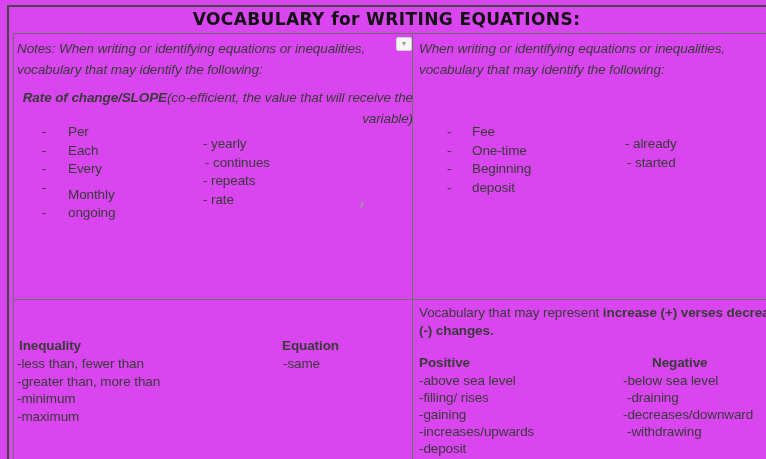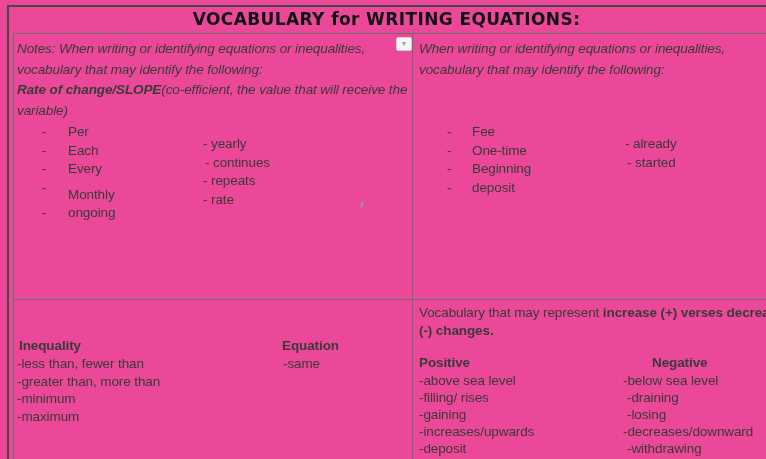--- a/index.html
+++ b/index.html
@@ -1,18 +1,18 @@
 <!DOCTYPE html>
 <html><head>
 <meta charset="utf-8">
 <style>
   html,body { margin:0; padding:0; background:#ffffff; }
   .page {
     position:relative; width:766px; height:459px; overflow:hidden;
-    background:#ec4899; color:#3a3a3a;
+    background:#d946ef; color:#3a3a3a;
     font-family:"Liberation Sans", sans-serif;
     font-size:13.5px; letter-spacing:-0.1px;
   }
   .abs { position:absolute; }
   .line { white-space:nowrap; }
   b, .bold { font-weight:700; }
 
   
   .outer-border {
     position:absolute; left:7px; top:5px; width:772px; height:470px;
@@ -63,21 +63,21 @@
   <div class="dd-icon">▾</div>
 
   <div class="stray-mark"></div>
 
   <div class="abs" style="left:17px; top:38px; width:392px;">
     <div class="para">
       <div class="line">Notes:  When writing or identifying equations or inequalities,</div>
       <div class="line">vocabulary that may identify the following:</div>
     </div>
   </div>
-  <div class="abs para" style="left:17px; top:79px; width:396px;">
+  <div class="abs para" style="left:17px; top:87px; width:396px;text-align:right;">
     <div class="line"><b>Rate of change/SLOPE</b><span>(co-efficient, the value that will receive the</span></div>
     <div class="line">variable)</div>
   </div>
   <div class="abs bullets" style="left:17px; top:124px; width:392px;">
     <div class="b-row">
       <span class="b-dash" style="left:25px;">-</span>
       <span class="b-label" style="left:51px;">Per</span>
       <span class="b-right" style="left:186px;">- yearly</span>
     </div>
     <div class="b-row">
@@ -149,18 +149,17 @@
   <div class="abs list" style="left:419px; top:372px; width:190px; line-height:17px;">
     <div class="line">-above sea level</div>
     <div class="line">-filling/ rises</div>
     <div class="line">-gaining</div>
     <div class="line">-increases/upwards</div>
     <div class="line">-deposit</div>
   </div>
   <div class="abs list" style="left:623px; top:372px; width:143px; line-height:17px;">
     <div class="line">-below sea level</div>
     <div class="line" style="padding-left:4px;">-draining</div>
-    <div class="line" style="padding-left:4px;">-losing</div>
     <div class="line">-decreases/downward</div>
     <div class="line" style="padding-left:4px;">-withdrawing</div>
   </div>
 
 </div>
 
 </body></html>

